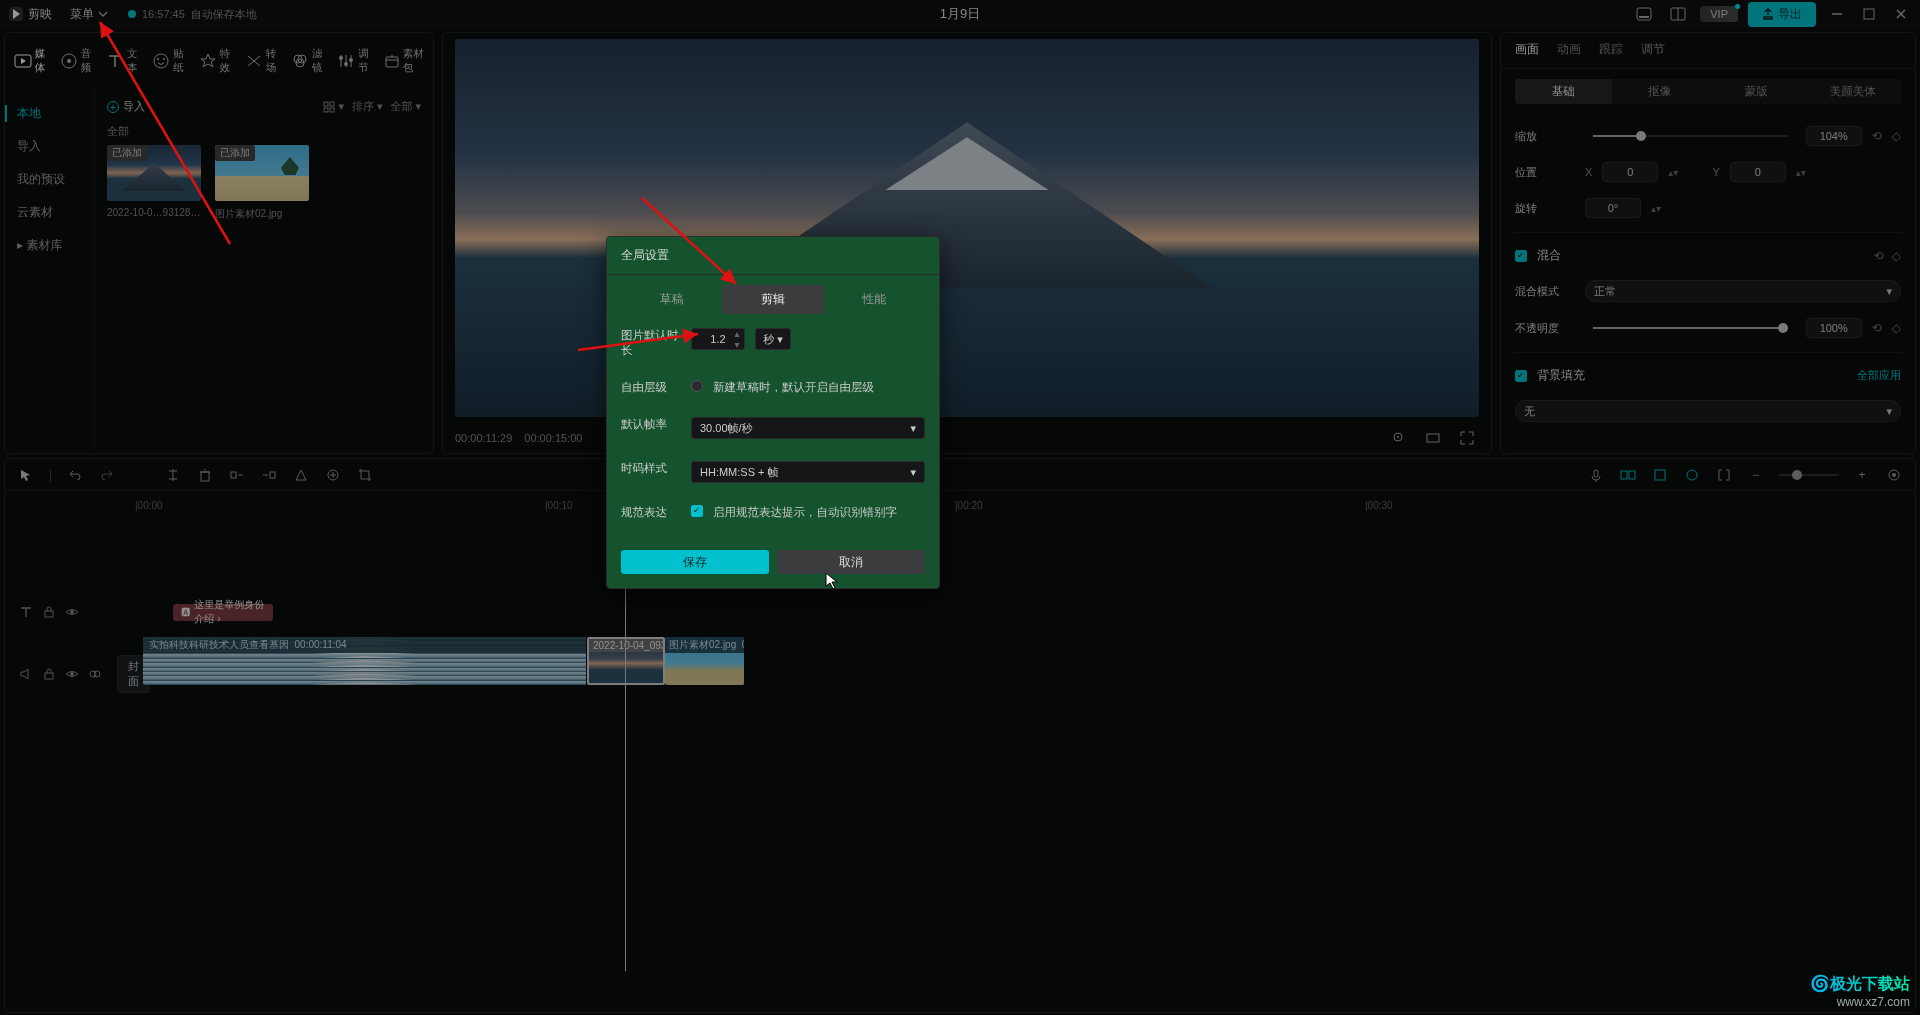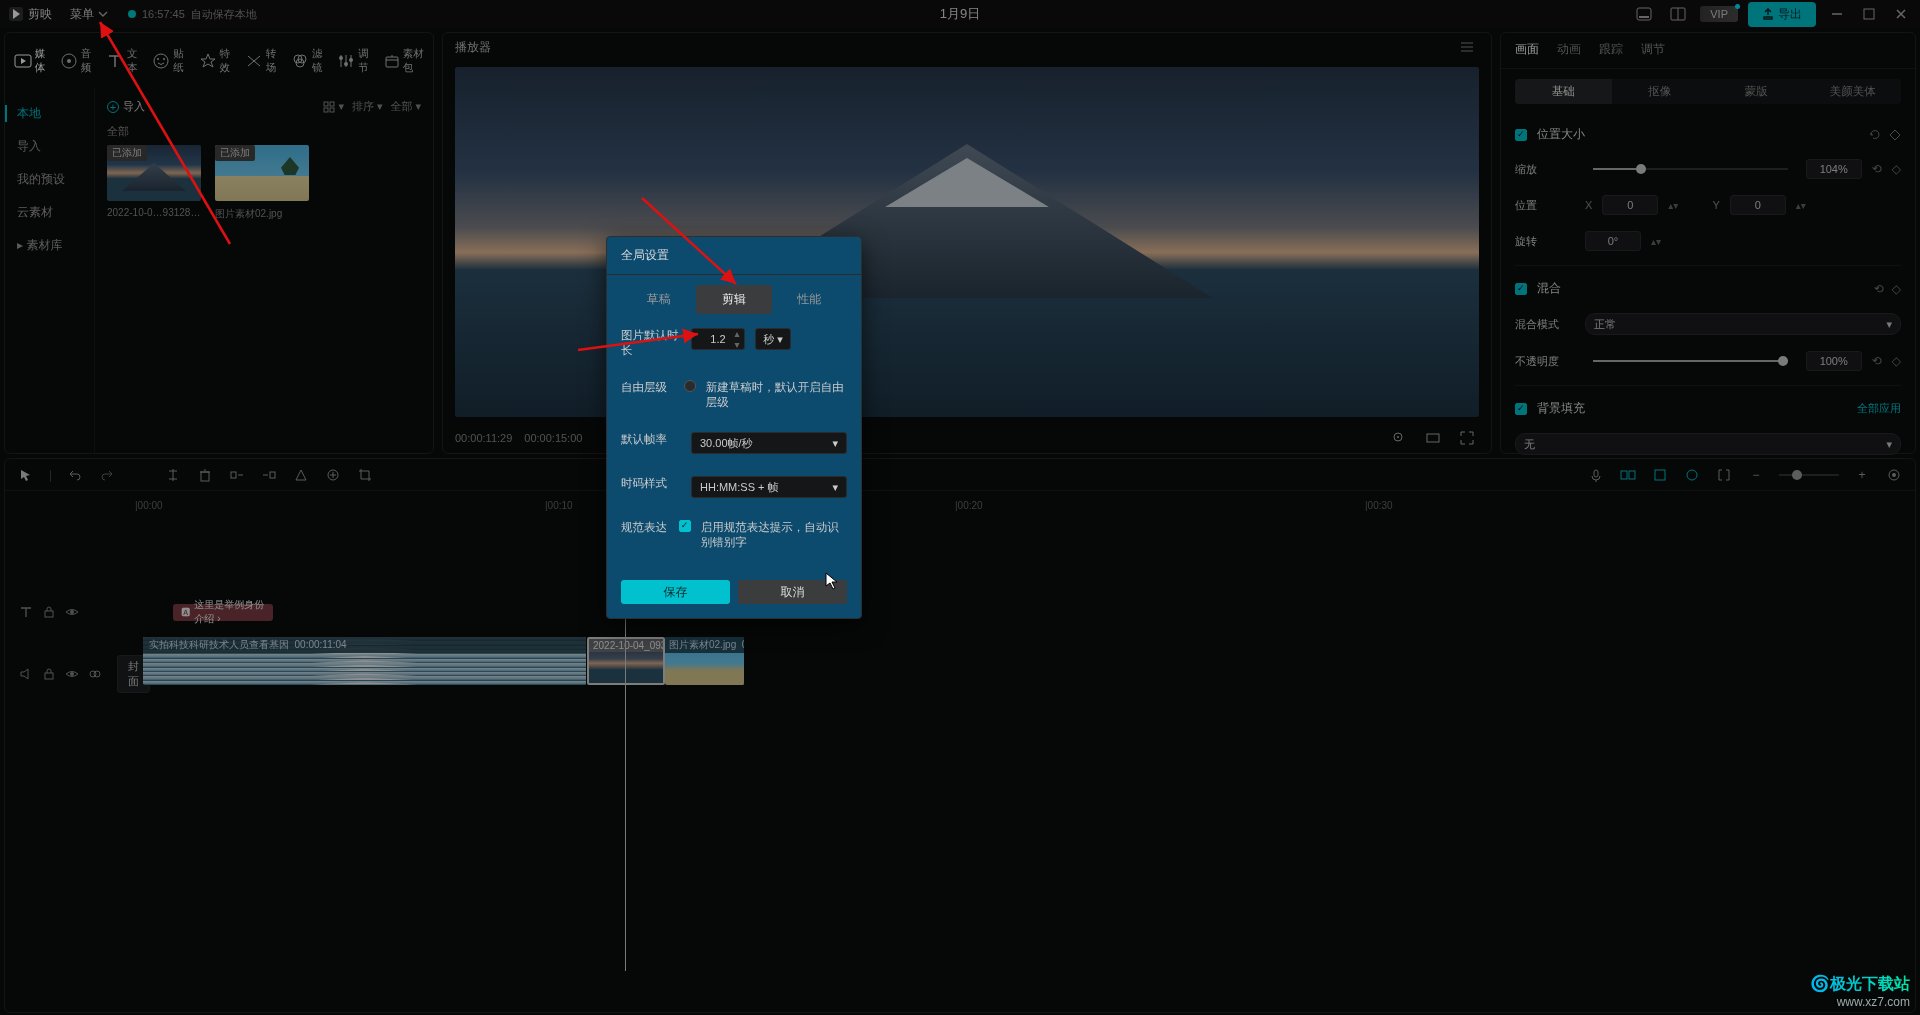--- a/index.html
+++ b/index.html
@@ -120,21 +120,21 @@
 .clip2-label { position: absolute; top: 0; left: 0; right: 0; background: rgba(120,120,120,.8); color: #eee; font-size: 10px; padding: 1px 4px; white-space: nowrap; overflow: hidden; }
 .clip3 { width: 80px; position: relative; }
 .clip3-bg { position: absolute; inset: 0; display: flex; }
 .clip3-bg .f { flex: 1; background: linear-gradient(180deg,#4fb6e5 0%, #6fcaf0 55%, #d5c78e 70%); }
 .clip3-label { position: absolute; top: 0; left: 0; right: 0; background: rgba(30,60,72,.85); color: #cde; font-size: 10px; padding: 1px 4px; white-space: nowrap; overflow: hidden; }
 
 
 .dim-overlay { position: absolute; inset: 0; background: rgba(0,0,0,.4); z-index: 40; }
 
 
-.dialog { position: absolute; left: 606px; top: 236px; width: 256px; background: #0c4a6e; border: 1px solid #2c2e30; border-radius: 4px; z-index: 50; box-shadow: 0 6px 24px rgba(0,0,0,.6); }
+.dialog { position: absolute; left: 606px; top: 236px; width: 334px; background: #14532d; border: 1px solid #2c2e30; border-radius: 4px; z-index: 50; box-shadow: 0 6px 24px rgba(0,0,0,.6); }
 .dlg-title { font-size: 12px; color: #ddd; padding: 10px 14px; border-bottom: 1px solid #2a2c2e; }
 .dlg-tabs { display: flex; padding: 10px 14px 0; gap: 0; }
 .dlg-tab { flex: 1; text-align: center; padding: 6px 0; font-size: 12px; color: #999; cursor: pointer; border-radius: 3px; }
 .dlg-tab.active { background: #3a3c3e; color: #eee; }
 .dlg-body { padding: 14px; }
 .dlg-row { display: flex; align-items: flex-start; gap: 10px; margin-bottom: 22px; }
 .dlg-label { width: 60px; font-size: 11.5px; color: #ccc; }
 .num-input { width: 54px; height: 22px; background: #151618; border: 1px solid #2a2b2d; border-radius: 3px; text-align: center; font-size: 11px; color: #ccc; display: flex; align-items: center; justify-content: center; position: relative; }
 .num-spin { width: 10px; position: absolute; right: 2px; top: 0; bottom: 0; color: #666; font-size: 10px; display: flex; flex-direction: column; justify-content: center; }
 .unit-sel { width: 36px; height: 22px; background: #151618; border: 1px solid #2a2b2d; border-radius: 3px; font-size: 11px; color: #ccc; display: flex; align-items: center; justify-content: center; gap: 3px; }
@@ -357,30 +357,20 @@
                 <span class="added-tag">已添加</span>
               </div>
             <div class="thumb-name">图片素材02.jpg</div>
           </div>
         </div>
       </div>
     </div>
   </div>
 
   <div class="panel player-panel">
-    <div class="player-head">
-      <span class="player-title">播放器</span>
-      <span class="iconbtn">
-          <svg width="16" height="14">
-            <line x1="2" y1="3" x2="14" y2="3" stroke="#888"></line>
-            <line x1="2" y1="7" x2="14" y2="7" stroke="#888"></line>
-            <line x1="2" y1="11" x2="14" y2="11" stroke="#888"></line>
-          </svg>
-        </span>
-    </div>
     <div class="player-view">
       <div class="mountain-scene"></div>
       <div class="mountain-shape"></div>
       <div class="mountain-snow"></div>
     </div>
     <div class="player-ctrl">
       <span class="time-cur">00:00:11:29</span>
       <span class="time-tot">00:00:15:00</span>
       <div class="player-ctrl-mid"></div>
       <div class="pc-icons">
@@ -413,37 +403,20 @@
     </div>
     <div class="rp-sub">
       <div class="rp-subtabs">
         <div class="rp-subtab active">基础</div>
         <div class="rp-subtab">抠像</div>
         <div class="rp-subtab">蒙版</div>
         <div class="rp-subtab">美颜美体</div>
       </div>
 
       <div style="height:14px"></div>
-      <div class="rp-row">
-        <span class="rp-checkbox"></span>
-        <span style="font-size:12px;color:#ddd;">位置大小</span>
-        <span class="reset-icons">
-          <span>
-              <svg width="12" height="12" viewBox="0 0 12 12">
-                <path d="M2 6 A4 4 0 1 1 4 9" stroke="#777" fill="none"></path>
-                <path d="M2 4 L2 6 L4 6" stroke="#777" fill="none"></path>
-              </svg>
-            </span>
-          <span>
-              <svg width="12" height="12" viewBox="0 0 12 12">
-                <path d="M6 1 L11 6 L6 11 L1 6 Z" stroke="#777" fill="none"></path>
-              </svg>
-            </span>
-        </span>
-      </div>
       <div class="rp-row">
         <span class="rp-label">缩放</span>
         <div class="slider-track">
             <div class="slider-fill" style="width:22%"></div>
             <div class="slider-thumb" style="left:22%"></div>
           </div>
         <div class="val-box">104%</div>
         <span style="color:#777">⟲</span>
         <span style="color:#777">◇</span>
       </div>

